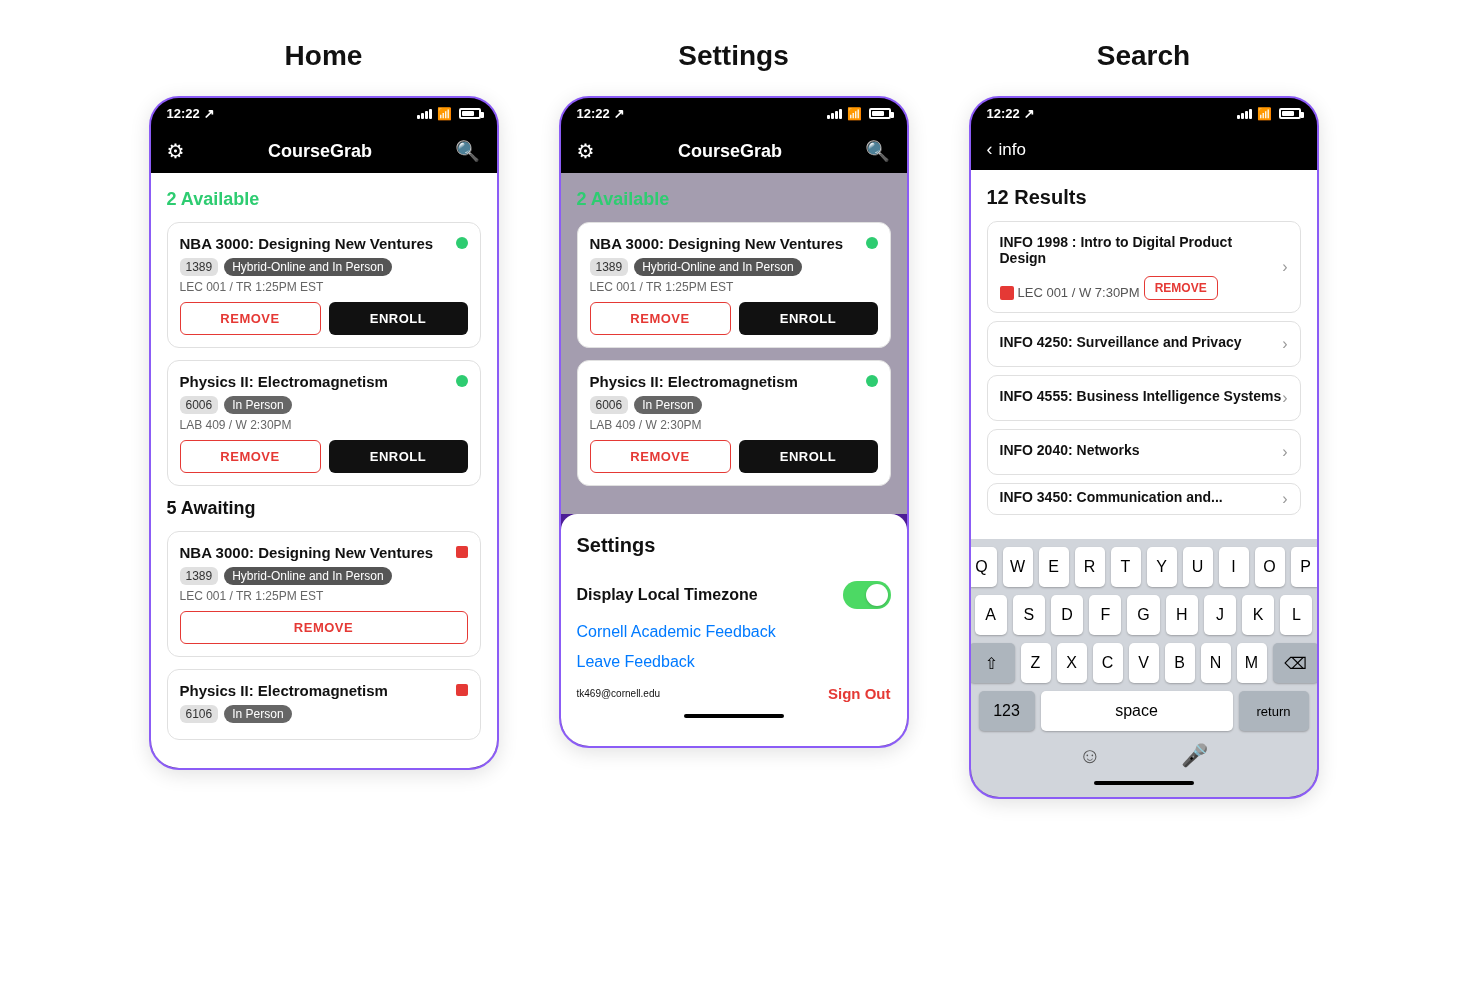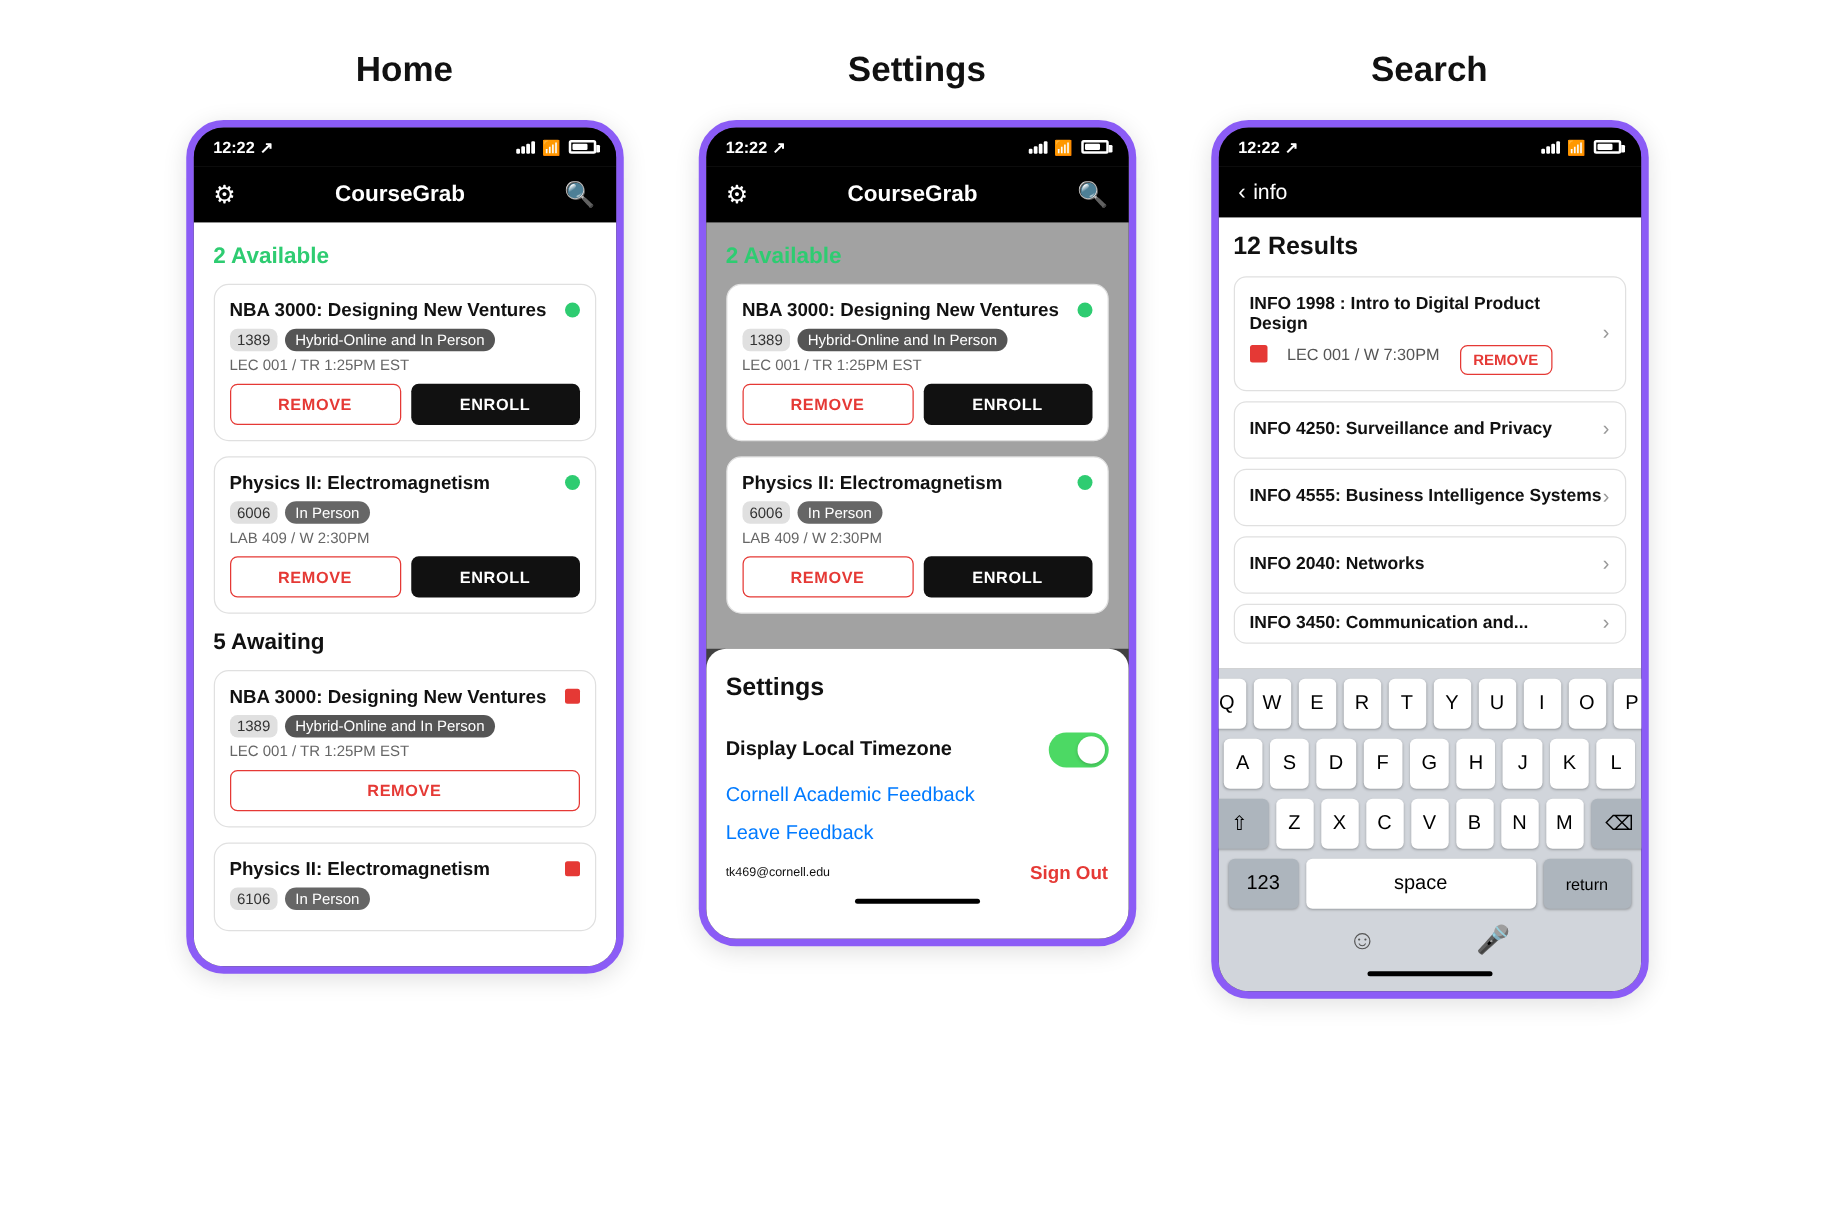--- a/index.html
+++ b/index.html
@@ -29,22 +29,22 @@
     .screen-title {
       font-size: 28px;
       font-weight: 700;
       color: #111;
       margin-bottom: 4px;
     }
     .phone-frame {
       width: 350px;
       border-radius: 30px;
       overflow: hidden;
-      border: 6px solid #8b5cf6;
-      background: #404040;
+      border: 2px solid #8b5cf6;
+      background: #4c1d95;
       box-shadow: 0 4px 20px rgba(0,0,0,0.12);
     }
     
     .status-bar {
       background: #000;
       color: #fff;
       padding: 8px 16px;
       display: flex;
       justify-content: space-between;
       align-items: center;
@@ -292,22 +292,22 @@
       flex: 1;
     }
     .result-course-name {
       font-size: 14px;
       font-weight: 600;
       color: #111;
       margin-bottom: 4px;
     }
     .result-section-row {
       display: flex;
-      align-items: flex-start;
-      gap: 16px;
+      align-items: flex-end;
+      gap: 4px;
       margin-top: 10px;
     }
     .result-red-sq {
       width: 14px;
       height: 14px;
       background: #e53935;
       border-radius: 2px;
       flex-shrink: 0;
     }
     .result-section-text {
@@ -598,21 +598,21 @@
         </div>
       </div>
 
       <div class="nav-bar">
         <div class="nav-back">
           <span style="font-size:18px;">‹</span>
           <span>info</span>
         </div>
       </div>
 
-      <div class="phone-content" style="padding: 12px;">
+      <div class="phone-content" style="">
         <div class="search-results-header">12 Results</div>
 
         <div class="result-item">
           <div class="result-item-inner">
             <div class="result-course-name">INFO 1998 : Intro to Digital Product Design</div>
             <div class="result-section-row">
               <div class="result-red-sq"></div>
               <span class="result-section-text">LEC 001 / W 7:30PM</span>
               <button class="remove-btn-small">REMOVE</button>
             </div>

